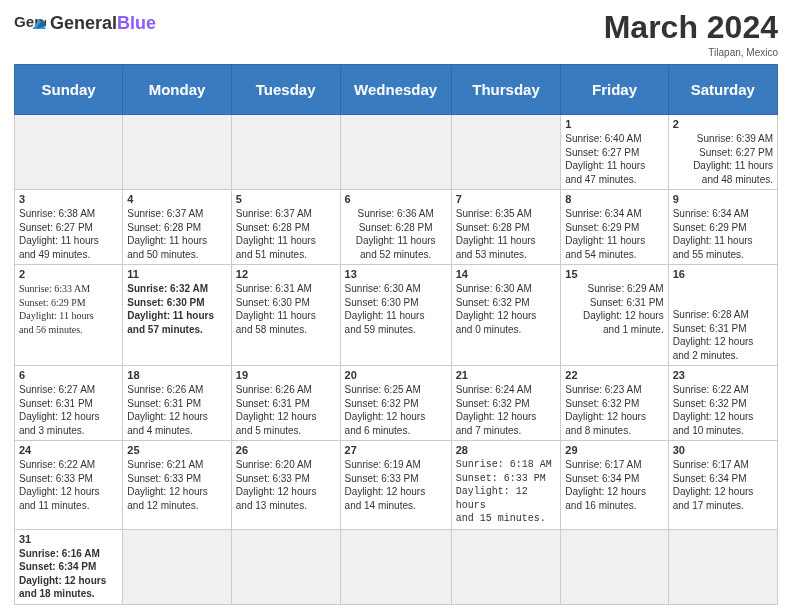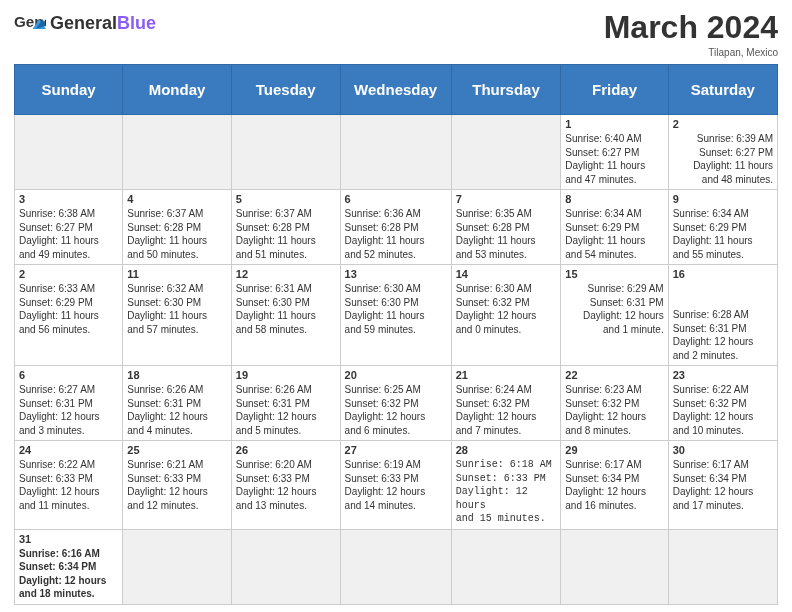--- a/index.html
+++ b/index.html
@@ -172,21 +172,21 @@
           </td>
           <td>
             <span class="day-num">5</span>
             <div class="day-info" style="white-space: pre-line;">Sunrise: 6:37 AM
 Sunset: 6:28 PM
 Daylight: 11 hours
 and 51 minutes.</div>
           </td>
           <td>
             <span class="day-num">6</span>
-            <div class="day-info" style="white-space: pre-line;">Sunrise: 6:36 AM
+            <div class="day-info" style="white-space: pre-line; text-align: center;">Sunrise: 6:36 AM
 Sunset: 6:28 PM
 Daylight: 11 hours
 and 52 minutes.</div>
           </td>
           <td>
             <span class="day-num">7</span>
             <div class="day-info" style="white-space: pre-line;">Sunrise: 6:35 AM
 Sunset: 6:28 PM
 Daylight: 11 hours
 and 53 minutes.</div>
@@ -202,28 +202,28 @@
             <span class="day-num">9</span>
             <div class="day-info" style="white-space: pre-line;">Sunrise: 6:34 AM
 Sunset: 6:29 PM
 Daylight: 11 hours
 and 55 minutes.</div>
           </td>
         </tr>
         <tr>
           <td>
             <span class="day-num">2</span>
-            <div class="day-info" style="white-space: pre-line;">Sunrise: 6:33 AM
+            <div class="day-info" style="white-space: pre-line; font-family: Liberation Serif, serif;">Sunrise: 6:33 AM
 Sunset: 6:29 PM
 Daylight: 11 hours
 and 56 minutes.</div>
           </td>
           <td>
             <span class="day-num">11</span>
-            <div class="day-info" style="white-space: pre-line;">Sunrise: 6:32 AM
+            <div class="day-info" style="white-space: pre-line; font-weight: bold;">Sunrise: 6:32 AM
 Sunset: 6:30 PM
 Daylight: 11 hours
 and 57 minutes.</div>
           </td>
           <td>
             <span class="day-num">12</span>
             <div class="day-info" style="white-space: pre-line;">Sunrise: 6:31 AM
 Sunset: 6:30 PM
 Daylight: 11 hours
 and 58 minutes.</div>

